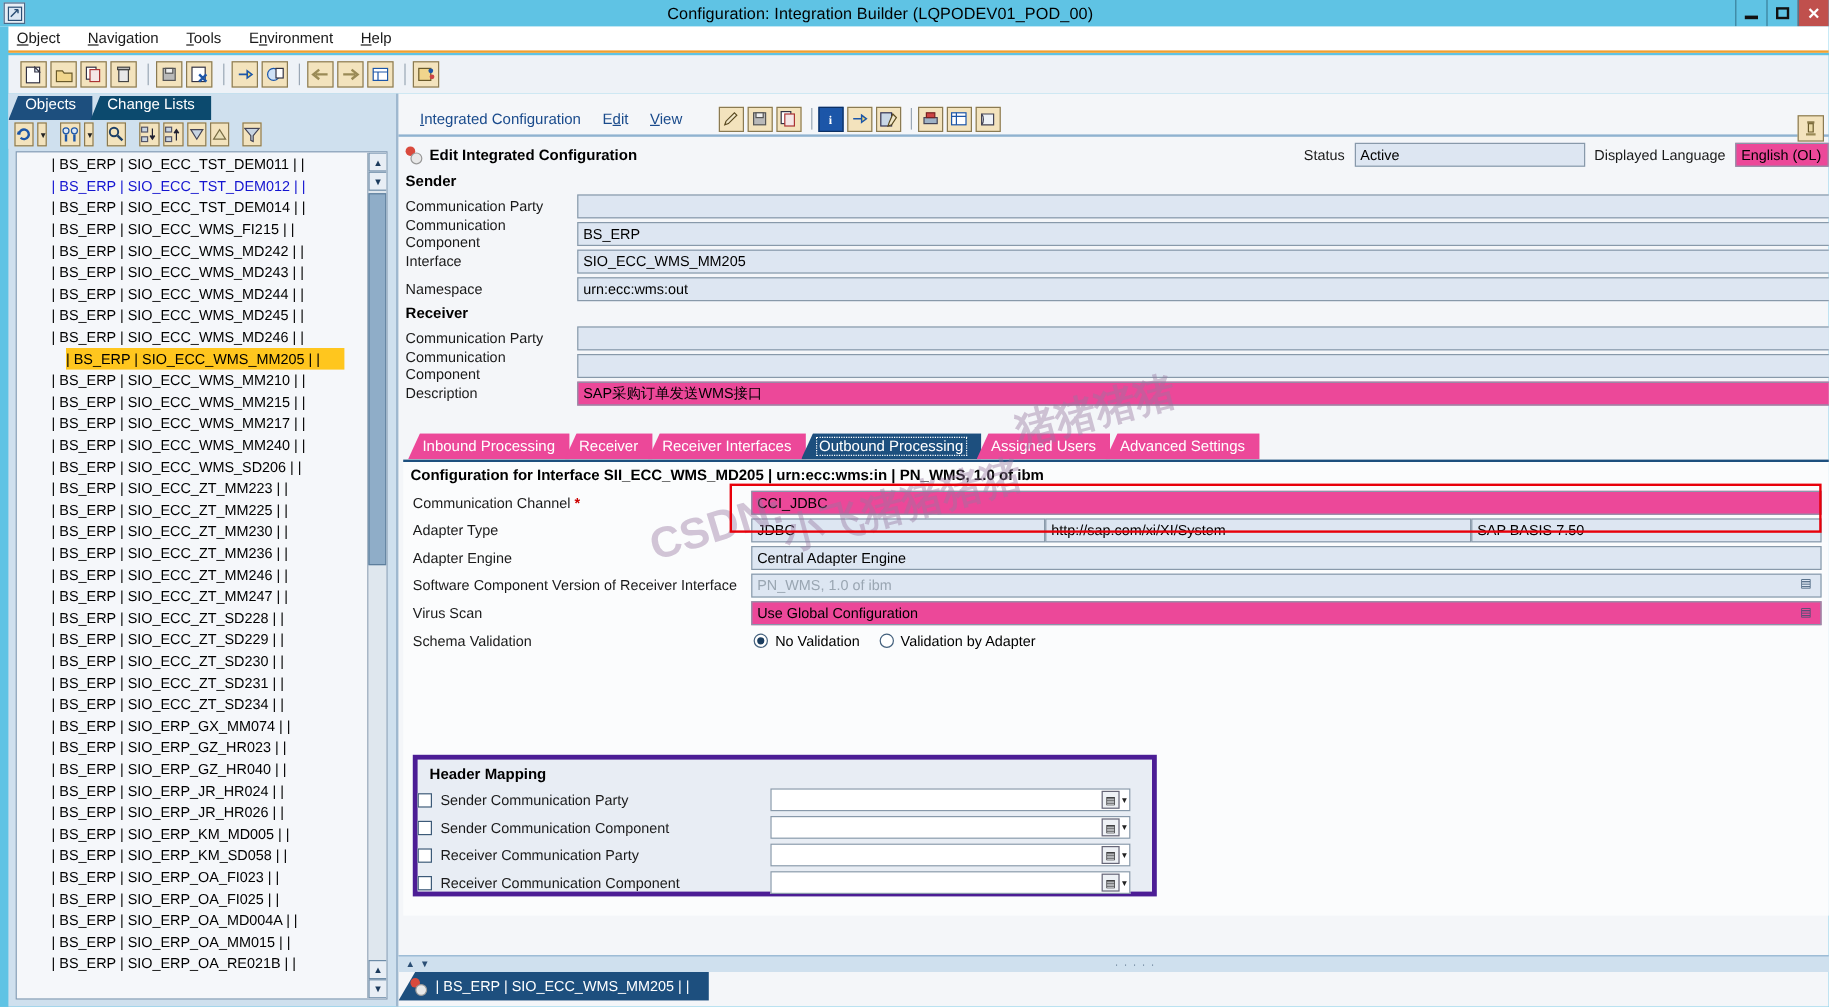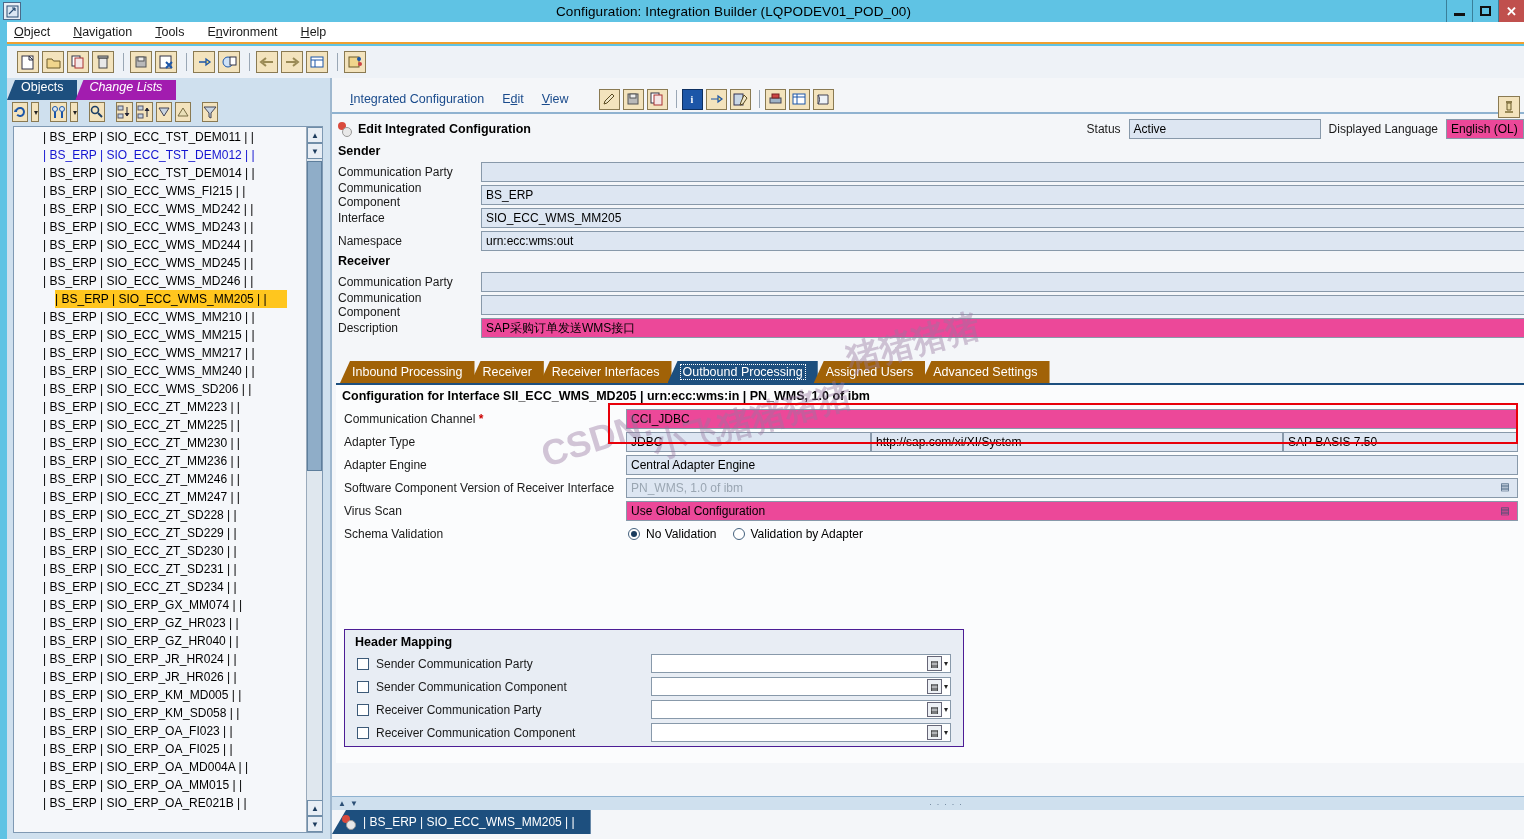--- a/index.html
+++ b/index.html
@@ -75,21 +75,21 @@
     position: absolute; left: 0; top: 0; width: 323px; height: 22px;
     background: #cfe0ee; display: flex; align-items: flex-end;
   }
   .ltab {
     height: 20px; padding: 0 14px; display: flex; 
     font-size: 12.5px; color: #fff; background: #4a8ec2;
     clip-path: polygon(8px 0, 100% 0, 100% 100%, 0 100%);
     margin-right: -2px;
   }
   .ltab.active { background: #1d4f7e; font-weight: normal; }
-  .ltab.inactive { background: #a21caf; color: #ffffff; font-style: italic; }
+  .ltab.inactive { background: #0c4a6e; color: #ffffff; }
   .ltool {
     position: absolute; left: 0; top: 22px; width: 323px; height: 24px;
     background: #cfe0ee; display: flex; align-items: center; padding-left: 5px;
   }
   .ltool .tbtn { width: 20px; height: 20px; }
   .ltool .tbtn.grey { background: #cbd3d9; border:1px solid #7f8c99; }
 
   .treewrap {
     position: absolute; left: 6px; top: 48px; width: 310px; height: 707px;
     background: #f5f7fa; border: 1px solid #7f99b3;
@@ -161,21 +161,21 @@
   .frow .flabel { width: 149px; padding-left: 6px; font-size: 12px; color: #1a1a1a; }
   .frow .fval { flex: 1; margin-right: 0px; }
 
   
   .tabrow {
     position: absolute; left: 0; top: 281px; width: 1194px; height: 24px;
     display: flex; align-items: flex-end; padding-left: 8px;
   }
   .ptab {
     height: 22px; padding: 0 12px; display: flex; align-items: center;
-    font-size: 12.5px; color: #ffffff; background: #a16207;
+    font-size: 12.5px; color: #ffffff; background: #ec4899;
     clip-path: polygon(10px 0, 100% 0, calc(100% - 0px) 100%, 0 100%);
     margin-right: -4px; position: relative;
   }
   .ptab.active { background: #1d4f7e; }
   .ptab.active .ptab-inner {
     border: 1px dotted #ffffff; padding: 0 2px;
   }
 
   .panelbody {
     position: absolute; left: 4px; top: 305px; width: 1190px; height: 380px;
@@ -191,24 +191,24 @@
 
   .radio-wrap { display: flex; align-items: center; gap: 6px; padding-left: 2px; }
   .radio {
     width: 12px; height: 12px; border: 1px solid #44617d; border-radius: 50%;
     background: #fff; display: inline-flex; align-items: center; justify-content: center;
   }
   .radio .dot { width: 6px; height: 6px; border-radius: 50%; background: #1a3c5e; }
 
   .hm-box {
     position: absolute; left: 8px; top: 244px; width: 620px; height: 118px;
-    background: #e8edf4; border: 1px solid #4c1d95;
+    background: #e8edf4; border: 4px solid #4c1d95;
   }
   .hm-title { font-size: 12.5px; font-weight: bold; color: #000; padding: 5px 0 3px 10px; }
-  .hm-row { display: flex; align-items: center; height: 23px; padding-left: 12px; }
+  .hm-row { display: flex; align-items: center; height: 23px; }
   .cbx {
     width: 12px; height: 12px; border: 1px solid #3c5a78; background: #fff;
     margin-right: 7px; flex: none;
   }
   .hm-label { font-size: 12px; color: #1a1a1a; width: 275px; }
   .hm-field {
     width: 300px; height: 19px; background: #fff; border: 1px solid #8899aa;
     display: flex; align-items: center; justify-content: flex-end; padding-right: 2px;
   }
   .f4 {
@@ -667,21 +667,21 @@
         </div>
         <div class="cval">
           <div class="field white" style="flex:1;margin-right:8px">CCI_JDBC</div>
         </div>
       </div>
 
       <div class="crow">
         <div class="clabel">Adapter Type</div>
         <div class="cval">
           <div class="field" style="width:245px">JDBC</div>
-          <div class="field" style="width:412px">http://sap.com/xi/XI/System</div>
+          <div class="field" style="width:355px">http://sap.com/xi/XI/System</div>
           <div class="field" style="flex:1;margin-right:8px">SAP BASIS 7.50</div>
         </div>
       </div>
 
       <div class="crow">
         <div class="clabel">Adapter Engine</div>
         <div class="cval">
           <div class="field" style="flex:1;margin-right:8px">Central Adapter Engine</div>
         </div>
       </div>

